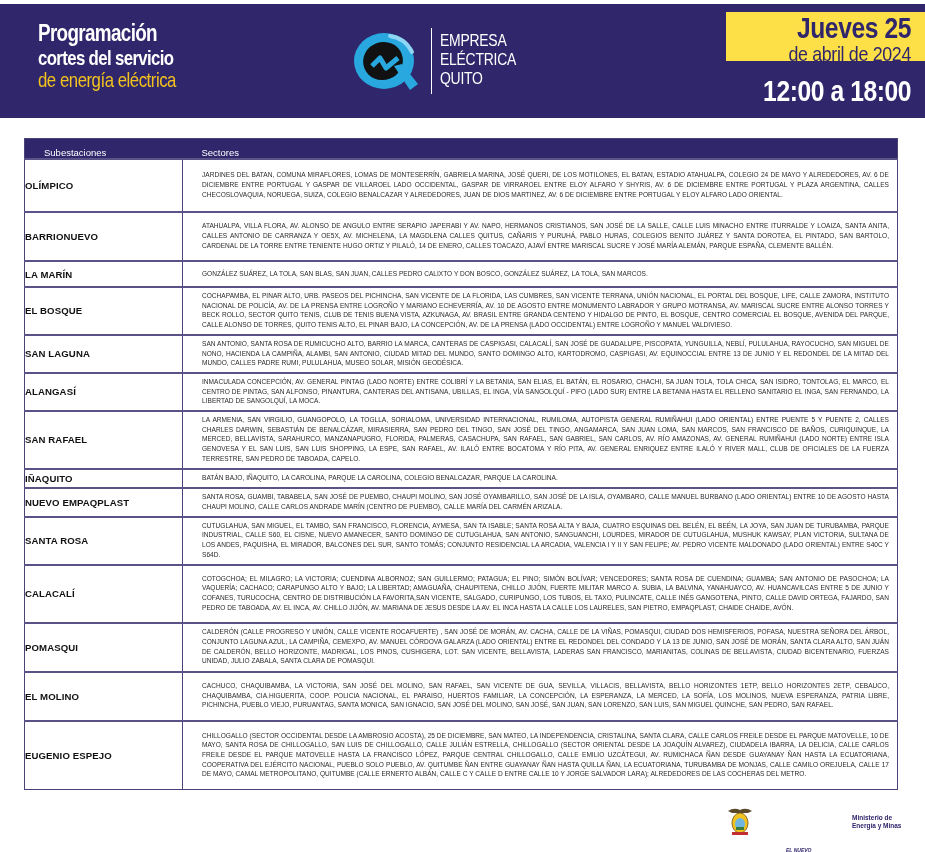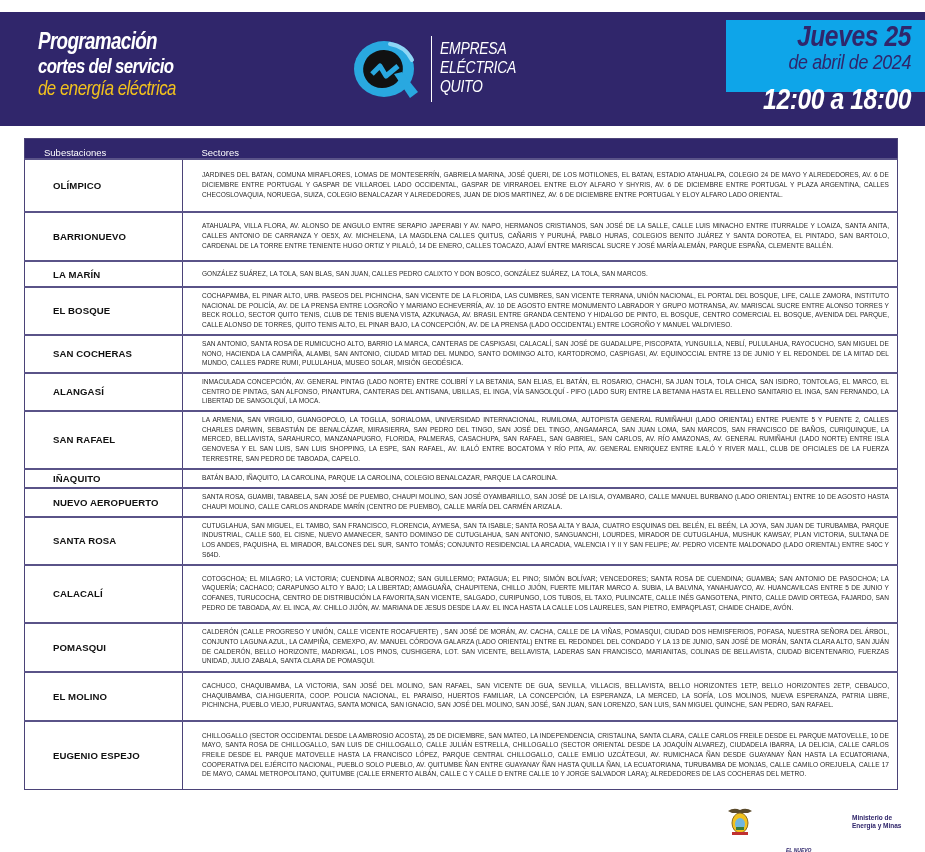--- a/index.html
+++ b/index.html
@@ -1,23 +1,22 @@
 <!DOCTYPE html>
 <html><head>
 <meta charset="utf-8">
 <style>
   * { box-sizing: border-box; margin: 0; padding: 0; }
   html, body { width: 925px; height: 852px; background: #ffffff; overflow: hidden; }
   body { font-family: "Liberation Sans", sans-serif; position: relative; }
 
   
   .banner {
-    position: absolute; left: 0; top: 12px; width: 925px; height: 114px;
+    position: absolute; left: 0; top: 4px; width: 925px; height: 114px;
     background: #30266b;
-    font-style: italic;
   }
   .title-block { position: absolute; left: 38px; top: 18px; line-height: 1; }
   .title-1 {
     color: #ffffff; font-family: "Liberation Sans", sans-serif; font-weight: 700;
     font-size: 23px; letter-spacing: -0.8px; transform: scaleX(0.82); transform-origin: left;
     white-space: nowrap;
   }
   .title-2 {
     color: #ffffff; font-weight: 700; font-size: 21px; letter-spacing: -0.8px;
     transform: scaleX(0.80); transform-origin: left; white-space: nowrap; margin-top: 2px;
@@ -29,22 +28,22 @@
 
   .logo { position: absolute; left: 350px; top: 24px; width: 72px; height: 66px; }
   .logo-divider { position: absolute; left: 431px; top: 24px; width: 1px; height: 66px; background: #ffffff; }
   .logo-text {
     position: absolute; left: 440px; top: 27px; color: #ffffff; font-size: 17px;
     line-height: 19px; letter-spacing: -0.3px; transform: scaleX(0.82); transform-origin: left;
   }
   .logo-text span { display: block; white-space: nowrap; }
 
   .date-box {
-    position: absolute; left: 726px; top: 8px; width: 199px; height: 72px;
-    background: #0ea5e9; text-align: right; padding-right: 14px;
+    position: absolute; left: 726px; top: 8px; width: 199px; height: 49px;
+    background: #fde047; text-align: right; padding-right: 14px;
   }
   .date-day {
     color: #30266b; font-weight: 700; font-size: 29px; line-height: 29px; letter-spacing: -0.5px;
     transform: scaleX(0.85); transform-origin: right; white-space: nowrap; margin-top: 2px;
   }
   .date-rest {
     color: #30266b; font-size: 21px; line-height: 22px; letter-spacing: -0.4px;
     transform: scaleX(0.85); transform-origin: right; white-space: nowrap;
   }
   .time-range {
@@ -61,21 +60,21 @@
   .schedule th {
     background: #30266b; color: #ffffff; font-weight: 400; text-align: left;
     font-size: 9.5px; height: 18px; padding: 8px 0 0 19px;
   }
   .schedule th.sec-h { padding-left: 19px; margin-top: 25px; }
   .schedule td {
     border-top: 2px solid #5a5388; vertical-align: middle;
   }
   .schedule td.sub {
     width: 158px; border-right: 1.5px solid #4b4378;
-    font-weight: 700; font-size: 9.6px; color: #111111; padding-left: 28px; letter-spacing: 0.1px;
+    font-weight: 700; font-size: 9.6px; color: #111111; letter-spacing: 0.1px;
   }
   .schedule td.sec {
     font-size: 6.55px; color: #2a2a2a; line-height: 9.7px; padding: 3px 8px 4px 19px;
     text-align: justify; letter-spacing: 0.02px;
   }
 
   
   .footer { position: absolute; left: 726px; top: 804px; height: 34px; width: 190px; }
   .shield { position: absolute; left: 0; top: 1px; width: 28px; height: 32px; }
   .ecuador-brand { position: absolute; left: 34px; top: 4px; width: 80px; height: 28px; margin-top: 39px; }
@@ -139,37 +138,37 @@
     </tr>
     <tr style="height:26px">
       <td class="sub">LA MARÍN</td>
       <td class="sec">GONZÁLEZ SUÁREZ, LA TOLA, SAN  BLAS, SAN JUAN, CALLES PEDRO CALIXTO Y DON BOSCO, GONZÁLEZ SUÁREZ, LA TOLA, SAN MARCOS.</td>
     </tr>
     <tr style="height:43px">
       <td class="sub">EL BOSQUE</td>
       <td class="sec">COCHAPAMBA, EL PINAR ALTO, URB. PASEOS DEL PICHINCHA, SAN VICENTE DE LA FLORIDA, LAS CUMBRES, SAN VICENTE TERRANA, UNIÓN NACIONAL, EL PORTAL DEL BOSQUE, LIFE, CALLE ZAMORA, INSTITUTO NACIONAL DE POLICÍA, AV. DE LA PRENSA ENTRE LOGROÑO Y MARIANO ECHEVERRÍA, AV. 10 DE AGOSTO ENTRE MONUMENTO LABRADOR Y GRUPO MOTRANSA, AV. MARISCAL SUCRE ENTRE ALONSO TORRES Y BECK ROLLO, SECTOR QUITO TENIS, CLUB DE TENIS BUENA VISTA, AZKUNAGA, AV. BRASIL ENTRE GRANDA CENTENO Y HIDALGO DE PINTO, EL BOSQUE, CENTRO COMERCIAL EL BOSQUE, AVENIDA DEL PARQUE, CALLE ALONSO DE TORRES, QUITO TENIS ALTO, EL PINAR BAJO, LA CONCEPCIÓN, AV. DE LA PRENSA (LADO OCCIDENTAL) ENTRE LOGROÑO Y MANUEL VALDIVIESO.</td>
     </tr>
     <tr style="height:38px">
-      <td class="sub">SAN COCHERAS</td>
+      <td class="sub">SAN LAGUNA</td>
       <td class="sec">SAN ANTONIO, SANTA ROSA DE RUMICUCHO ALTO, BARRIO LA MARCA, CANTERAS DE CASPIGASI, CALACALÍ, SAN JOSÉ DE GUADALUPE, PISCOPATA, YUNGUILLA, NEBLÍ, PULULAHUA, RAYOCUCHO, SAN MIGUEL DE NONO, HACIENDA LA CAMPIÑA, ALAMBI, SAN ANTONIO, CIUDAD MITAD DEL MUNDO, SANTO DOMINGO ALTO, KARTODROMO, CASPIGASI, AV. EQUINOCCIAL ENTRE 13 DE JUNIO Y EL REDONDEL DE LA MITAD DEL MUNDO, CALLES PADRE RUMI, PULULAHUA, MUSEO SOLAR, MISIÓN GEODÉSICA.</td>
     </tr>
     <tr style="height:32px">
       <td class="sub">ALANGASÍ</td>
       <td class="sec">INMACULADA CONCEPCIÓN, AV. GENERAL PINTAG (LADO NORTE) ENTRE COLIBRÍ Y LA BETANIA, SAN ELIAS, EL BATÁN, EL ROSARIO, CHACHI, SA JUAN TOLA, TOLA CHICA, SAN ISIDRO, TONTOLAG, EL MARCO, EL CENTRO DE PINTAG, SAN ALFONSO, PINANTURA, CANTERAS DEL ANTISANA, UBILLAS, EL INGA, VÍA SANGOLQUÍ - PIFO (LADO SUR) ENTRE LA BETANIA HASTA EL RELLENO SANITARIO EL INGA, SAN FERNANDO, LA LIBERTAD DE SANGOLQUÍ,  LA MOCA.</td>
     </tr>
     <tr style="height:42px">
       <td class="sub">SAN RAFAEL</td>
       <td class="sec">LA ARMENIA, SAN VIRGILIO, GUANGOPOLO, LA TOGLLA, SORIALOMA, UNIVERSIDAD INTERNACIONAL, RUMILOMA, AUTOPISTA GENERAL RUMIÑAHUI (LADO ORIENTAL) ENTRE PUENTE 5 Y PUENTE 2, CALLES CHARLES DARWIN, SEBASTIÁN DE BENALCÁZAR, MIRASIERRA, SAN PEDRO DEL TINGO, SAN JOSÉ DEL TINGO, ANGAMARCA, SAN JUAN LOMA, SAN MARCOS, SAN FRANCISCO DE BAÑOS, CURIQUINQUE, LA MERCED, BELLAVISTA, SARAHURCO, MANZANAPUGRO, FLORIDA, PALMERAS, CASACHUPA, SAN RAFAEL, SAN GABRIEL, SAN CARLOS, AV. RÍO AMAZONAS, AV. GENERAL RUMIÑAHUI (LADO NORTE) ENTRE ISLA GENOVESA Y EL SAN LUIS, SAN LUIS SHOPPING, LA ESPE, SAN RAFAEL, AV. ILALÓ ENTRE BOCATOMA Y RÍO PITA, AV. GENERAL ENRIQUEZ ENTRE ILALÓ Y RIVER MALL, CLUB DE OFICIALES DE LA FUERZA TERRESTRE, SAN PEDRO DE TABOADA, CAPELO.</td>
     </tr>
     <tr style="height:19px">
       <td class="sub">IÑAQUITO</td>
       <td class="sec">BATÁN BAJO, IÑAQUITO, LA CAROLINA, PARQUE LA CAROLINA, COLEGIO BENALCAZAR, PARQUE LA CAROLINA.</td>
     </tr>
     <tr style="height:29px">
-      <td class="sub">NUEVO AEROPUERTO</td>
+      <td class="sub">NUEVO EMPAQPLAST</td>
       <td class="sec">SANTA ROSA, GUAMBI, TABABELA, SAN JOSÉ DE PUEMBO, CHAUPI MOLINO, SAN JOSÉ OYAMBARILLO, SAN JOSÉ DE LA ISLA, OYAMBARO, CALLE MANUEL BURBANO (LADO ORIENTAL) ENTRE 10 DE AGOSTO HASTA CHAUPI MOLINO, CALLE CARLOS ANDRADE MARÍN (CENTRO DE PUEMBO), CALLE MARÍA DEL CARMÉN ARIZALA.</td>
     </tr>
     <tr style="height:48px">
       <td class="sub">SANTA ROSA</td>
       <td class="sec">CUTUGLAHUA, SAN MIGUEL, EL TAMBO, SAN FRANCISCO, FLORENCIA, AYMESA, SAN TA ISABLE; SANTA ROSA ALTA Y BAJA, CUATRO ESQUINAS DEL BELÉN, EL BEÉN, LA JOYA, SAN JUAN DE TURUBAMBA, PARQUE INDUSTRIAL, CALLE S60, EL CISNE, NUEVO AMANECER, SANTO DOMINGO DE CUTUGLAHUA, SAN ANTONIO, SANGUANCHI, LOURDES, MIRADOR DE CUTUGLAHUA, MUSHUK KAWSAY, PLAN VICTORIA, SULTANA DE LOS ANDES, PAQUISHA, EL MIRADOR, BALCONES DEL SUR, SANTO TOMÁS; CONJUNTO RESIDENCIAL LA ARCADIA, VALENCIA I Y II Y SAN FELIPE; AV. PEDRO VICENTE MALDONADO (LADO ORIENTAL) ENTRE S40C Y S64D.</td>
     </tr>
     <tr style="height:58px">
       <td class="sub">CALACALÍ</td>
       <td class="sec">COTOGCHOA; EL MILAGRO; LA VICTORIA; CUENDINA ALBORNOZ; SAN GUILLERMO; PATAGUA; EL PINO; SIMÓN BOLÍVAR; VENCEDORES; SANTA ROSA DE CUENDINA; GUAMBA; SAN ANTONIO DE PASOCHOA; LA VAQUERÍA; CACHACO; CARAPUNGO ALTO Y BAJO; LA LIBERTAD; AMAGUAÑA, CHAUPITENA, CHILLO JIJÓN, FUERTE MILITAR MARCO A. SUBIA, LA BALVINA, YANAHUAYCO, AV. HUANCAVILCAS ENTRE 5 DE JUNIO Y COFANES, TURUCOCHA, CENTRO DE DISTRIBUCIÓN LA FAVORITA,SAN VICENTE, SALGADO, CURIPUNGO, LOS TUBOS, EL TAXO, PULINCATE, CALLE INÉS GANGOTENA, PINTO, CALLE DAVID ORTEGA, FAJARDO, SAN PEDRO DE TABOADA, AV. EL INCA, AV. CHILLO JIJÓN, AV. MARIANA DE JESUS DESDE LA AV. EL INCA HASTA LA CALLE LOS LAURELES, SAN PIETRO, EMPAQPLAST, CHAIDE CHAIDE, AVÓN.</td>
     </tr>

